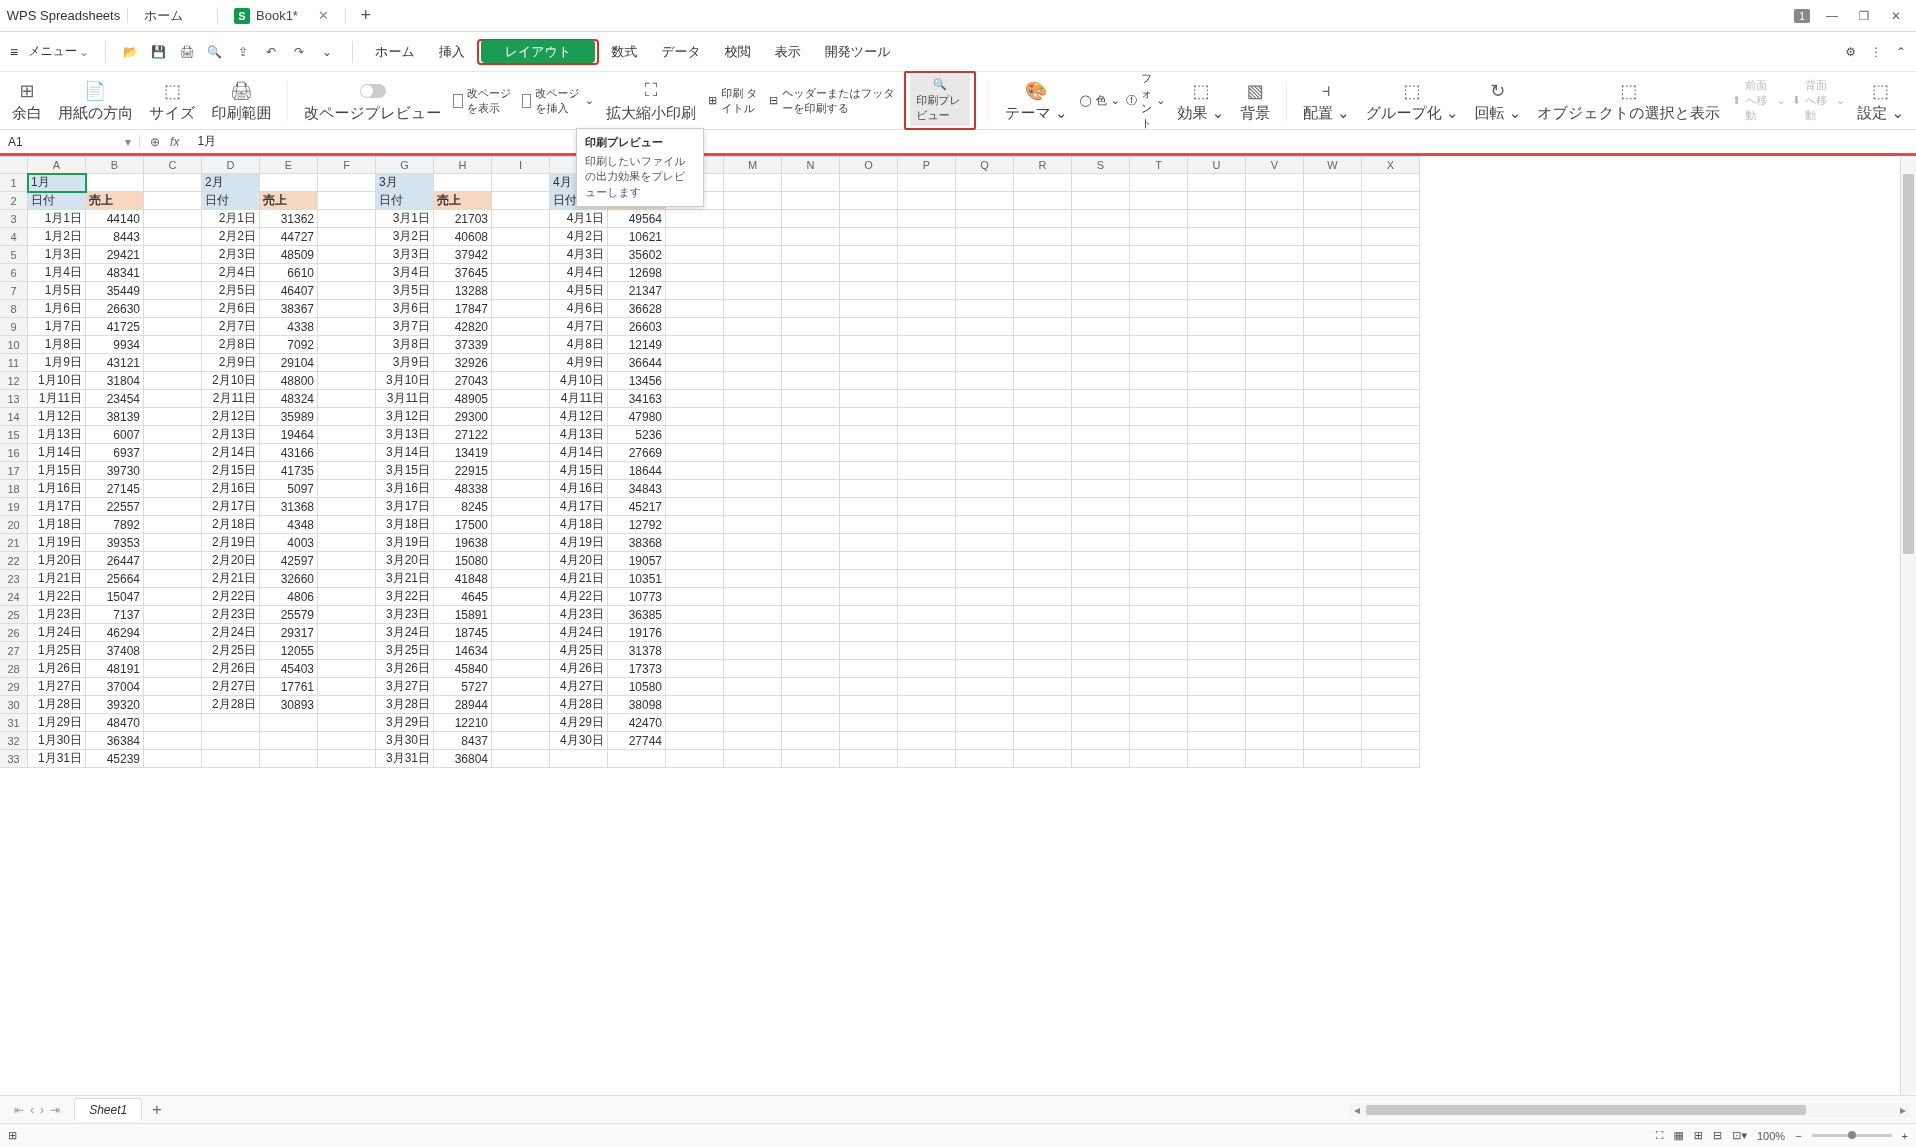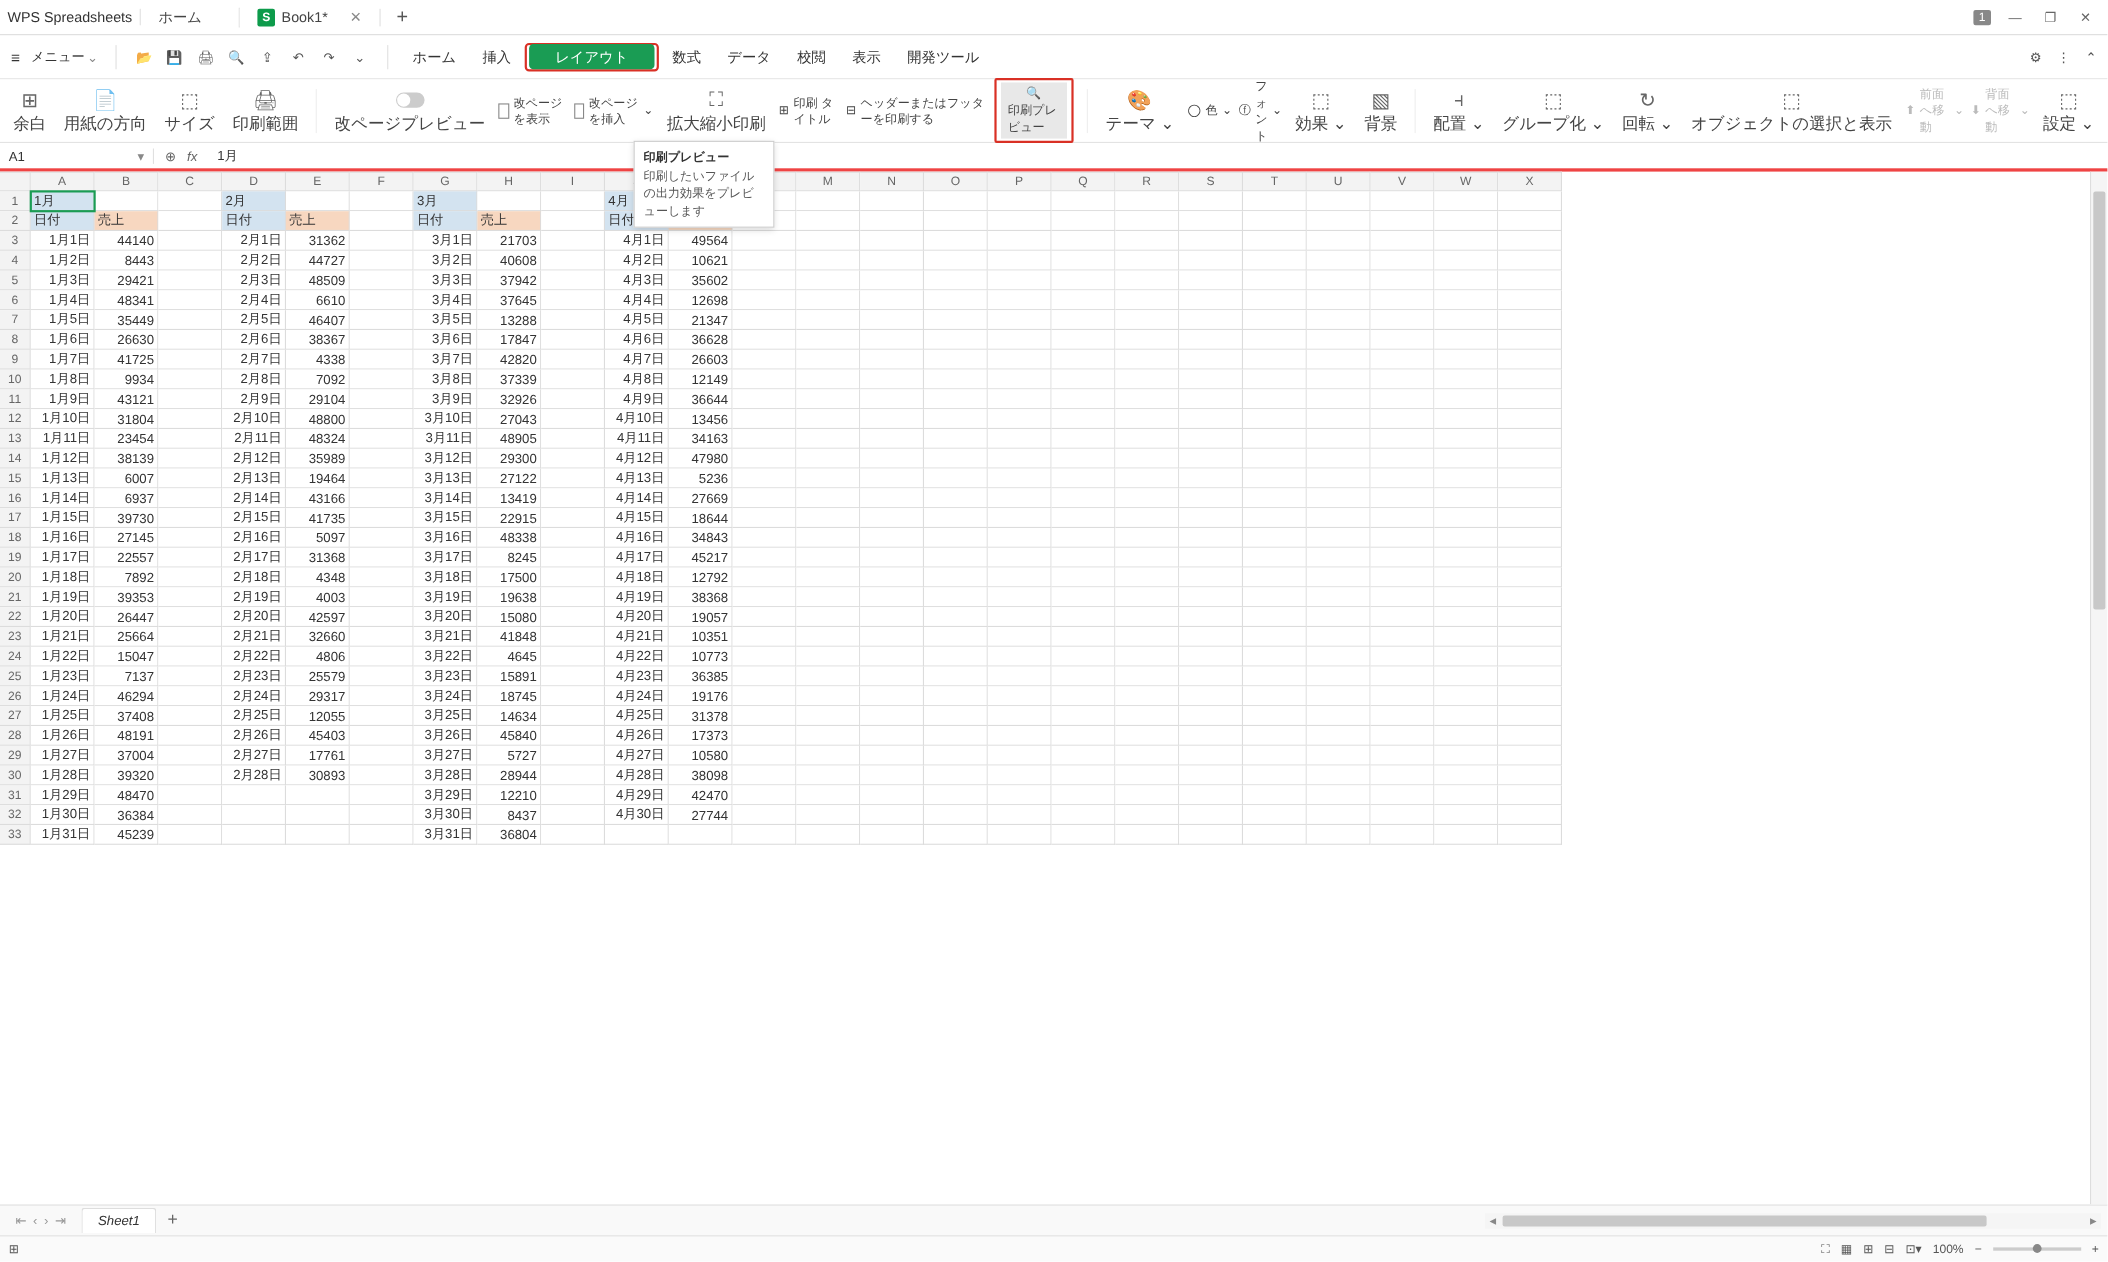--- a/index.html
+++ b/index.html
@@ -56,21 +56,21 @@
 .grid { display: grid; grid-template-columns: 28px repeat(24, 58px); position: absolute; top: 0; left: 0;}
 .col-header, .row-header, .cell, .corner { border-right: 1px solid #dcdcdc; border-bottom: 1px solid #dcdcdc; height: 18px; display: flex; align-items: center; overflow: hidden; background: #fff;}
 .col-header { background: #f3f3f3; justify-content: center; color: #666; font-size: 11px; border-top: 1px solid #dcdcdc;}
 .row-header { background: #f3f3f3; justify-content: center; color: #666; font-size: 11px;}
 .corner { background: #f3f3f3; border-top: 1px solid #dcdcdc;}
 .cell { padding: 0 3px; font-size: 12px;}
 .cell.l { justify-content: flex-start;}
 .cell.r { justify-content: flex-end;}
 .cell.active { outline: 2px solid #1a9c54; outline-offset: -1px; z-index: 5;}
 .cell.blue { background: #d3e3f0;}
-.cell.peach { background: #f7d7c0;}
+.cell.peach { background: #f7d7c0; font-weight: bold;}
 
 .scroll-v { position: absolute; right: 0; top: 0; bottom: 0; width: 16px; background: #f5f5f5; border-left: 1px solid #ddd;}
 .scroll-v .thumb { position: absolute; top: 18px; left: 2px; right: 2px; height: 380px; background: #c8c8c8; border-radius: 2px;}
 .scroll-h { position: absolute; bottom: 0; left: 0; height: 14px; background: #f5f5f5; display:flex; align-items:center; width:100%;}
 .scroll-h-track { flex:1; height:100%; position:relative; margin-left: 2px;}
 .scroll-h .thumb { position: absolute; left: 0; width: 440px; top: 2px; bottom: 2px; background: #c8c8c8; border-radius: 2px;}
 
 .sheet-tabs { height: 28px; display: flex; align-items: center; border-top: 1px solid #e0e0e0; padding: 0 6px; background: #f9f9f9;}
 .sheet-nav { display: flex; gap: 6px; color: #999; padding: 0 8px;}
 .sheet-tab { padding: 4px 14px; background: #fff; border: 1px solid #ddd; border-bottom: none; font-size: 12px; border-radius: 3px 3px 0 0; margin-left: 6px; font-style: italic;}

